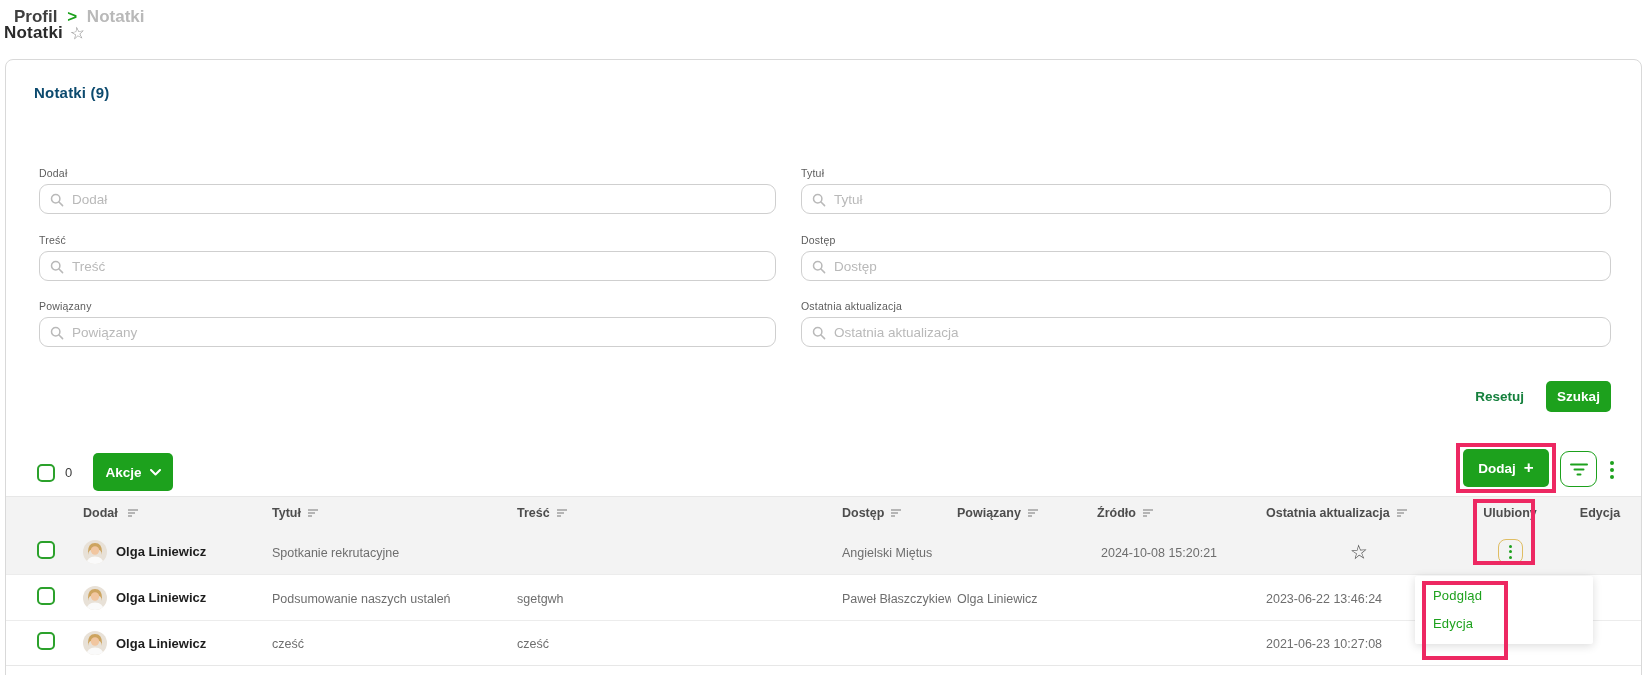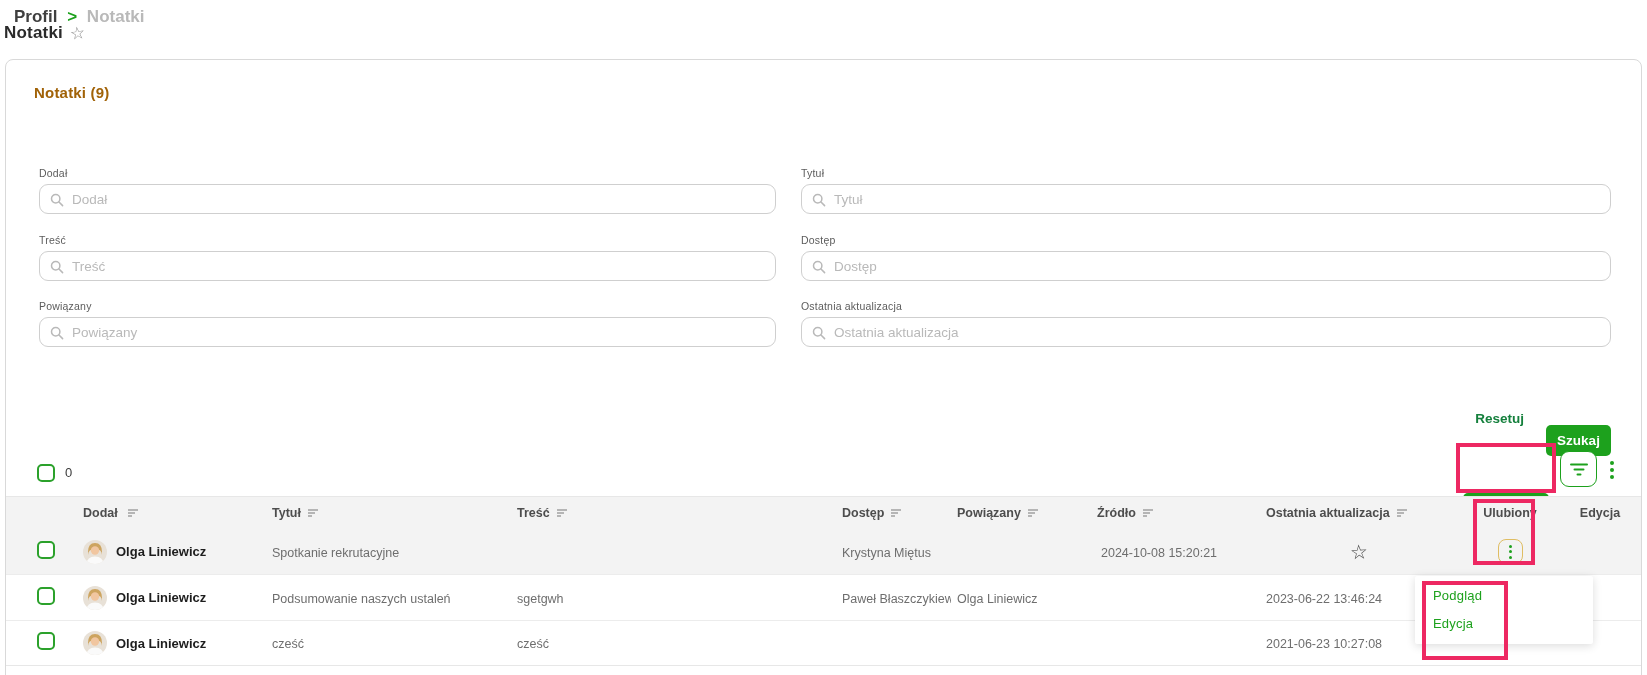--- a/index.html
+++ b/index.html
@@ -10,36 +10,36 @@
   .breadcrumb{position:absolute;left:14px;top:7px;font-size:17px;color:#3f3f3f;font-weight:bold;}
   .breadcrumb .sep{color:#1da11d;margin:0 5px;}
   .breadcrumb .current{color:#b9b9b9;font-weight:bold;}
   .title-row{position:absolute;left:4px;top:23px;display:flex;align-items:center;gap:7px;}
   .title-row h1{margin:0;font-size:17px;color:#2b2b2b;font-weight:bold;letter-spacing:.2px;}
   .title-star{font-size:17px;color:#8a8a8a;line-height:1;transform:rotate(-8deg);cursor:pointer;}
 
   
   .card{position:absolute;left:5px;top:59px;width:1637px;height:640px;background:#fff;
         border:1px solid #d9d9d9;border-radius:8px;}
-  .card h2{position:absolute;left:28px;top:12px;font-size:15px;color:#a16207;font-weight:bold;letter-spacing:.2px;}
+  .card h2{position:absolute;left:28px;top:12px;font-size:15px;color:#0c4a6e;font-weight:bold;letter-spacing:.2px;}
 
   
   .field{position:absolute;}
   .field .flabel{font-size:10.5px;color:#5c5c5c;margin-bottom:5px;letter-spacing:.2px;}
   .fwrap{position:relative;height:30px;border:1px solid #cfcfcf;border-radius:9px;background:#fff;}
   .fwrap svg{position:absolute;left:10px;top:8px;}
   .fwrap input{position:absolute;left:30px;top:0;width:calc(100% - 36px);height:28px;border:none;outline:none;
                font-size:13.5px;color:#555;background:transparent;}
   .fwrap input::placeholder{color:#b9b9b9;}
 
   
   .filter-actions{position:absolute;top:321px;left:0;width:1605px;display:flex;justify-content:flex-end;align-items:center;gap:22px;}
   .link-btn{border:none;background:none;color:#15803d;font-size:13.5px;font-weight:bold;cursor:pointer;padding:0;}
   .btn-green{background:#1da11d;color:#fff;border:none;border-radius:5px;font-size:13.5px;font-weight:bold;
-             cursor:pointer;display:inline-flex;align-items:center;justify-content:center;gap:8px;margin-top:44px;}
+             cursor:pointer;display:inline-flex;align-items:center;justify-content:center;gap:8px;}
   .search-btn{width:65px;height:31px;}
 
   
   .toolbar-cb{position:absolute;left:31px;top:404px;}
   .cb{display:inline-block;width:18px;height:18px;border:2px solid #2ba12b;border-radius:5px;background:#fff;cursor:pointer;}
   .cb-count{position:absolute;left:59px;top:405px;font-size:13px;color:#3c3c3c;}
   .akcje-btn{position:absolute;left:87px;top:393px;width:80px;height:38px;}
   .annot{position:absolute;border:4px solid #ed2862;z-index:30;pointer-events:none;}
   .dodaj-btn{position:absolute;left:1457px;top:389px;width:86px;height:38px;}
   .filter-toggle{position:absolute;left:1554px;top:391px;width:37px;height:36px;background:#fff;
@@ -265,21 +265,21 @@
               <span class="avatar"><svg width="24" height="24" viewBox="0 0 24 24">
                   <rect width="24" height="24" fill="#e8e1d7"></rect>
                   <path d="M5 12 Q5 3 12 3 Q19 3 19 12 L19 15 Q19 9 12 9 Q5 9 5 15 Z" fill="#cda45f"></path>
                   <circle cx="12" cy="10.5" r="4.2" fill="#f1c6a0"></circle>
                   <path d="M3.5 24 Q4 16.5 12 16.5 Q20 16.5 20.5 24 Z" fill="#fafafa"></path>
                 </svg></span>
               <span class="name">Olga Liniewicz</span>
             </div>
             <div class="cell c-tytul "><span class="val">Spotkanie rekrutacyjne</span></div>
             <div class="cell c-dostep "><span class="val"></span></div>
-            <div class="cell c-powiazany "><span class="val">Krystyna Miętus</span></div>
+            <div class="cell c-powiazany "><span class="val">Angielski Miętus</span></div>
             <div class="cell c-zrodlo "><span class="val"></span></div>
             <div class="cell c-aktualizacja "><span class="val">2024-10-08 15:20:21</span></div>
             <div class="cell c-ulubiony">
               <span class="star-btn">☆</span>
             </div>
             <div class="cell c-edycja">
               <button class="edit-btn">
                 <i></i>
                 <i></i>
                 <i></i>

